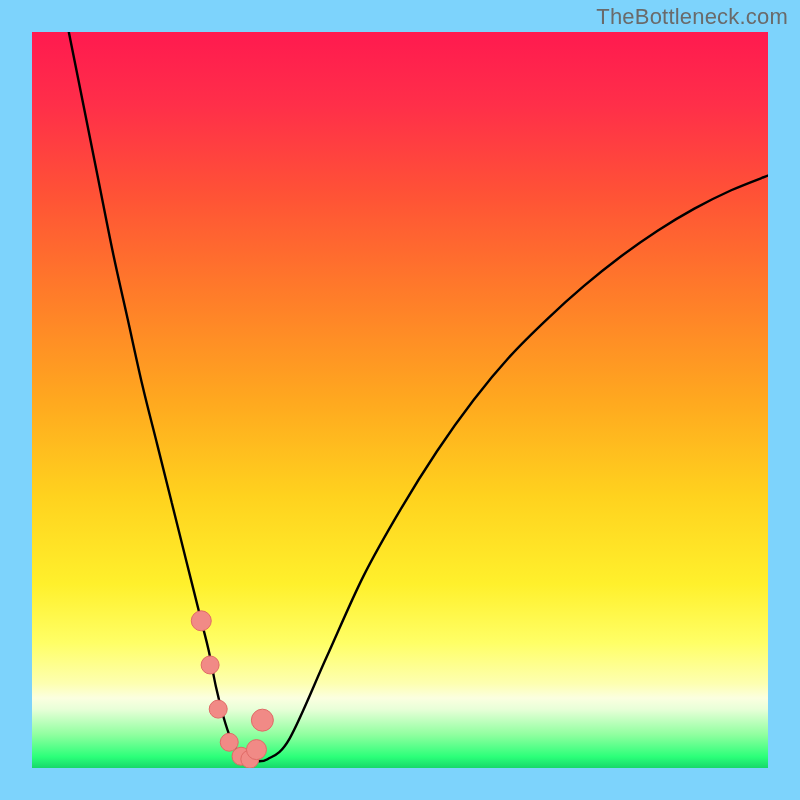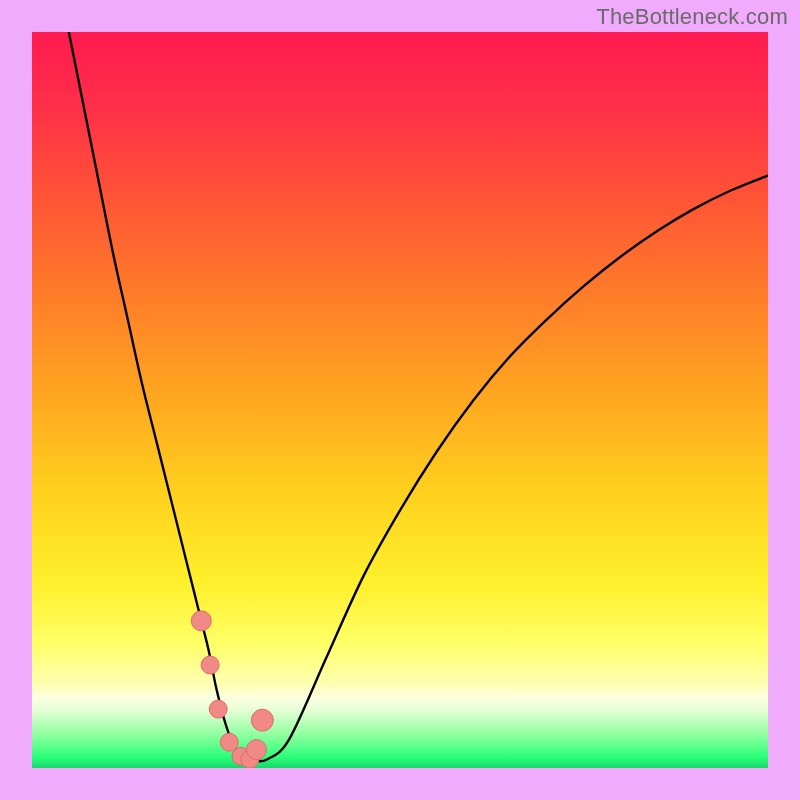--- a/index.html
+++ b/index.html
@@ -8,21 +8,21 @@
     width: 800px;
     height: 800px;
     background: #000;
     overflow: hidden;
     font-family: Arial, Helvetica, sans-serif;
   }
   .frame {
     position: relative;
     width: 800px;
     height: 800px;
-    background: #f0abfc;
+    background: #7dd3fc;
   }
   .watermark {
     position: absolute;
     top: 4px;
     right: 12px;
     color: #6a6a6a;
     font-size: 22px;
     font-weight: 400;
     letter-spacing: 0.2px;
     z-index: 10;

